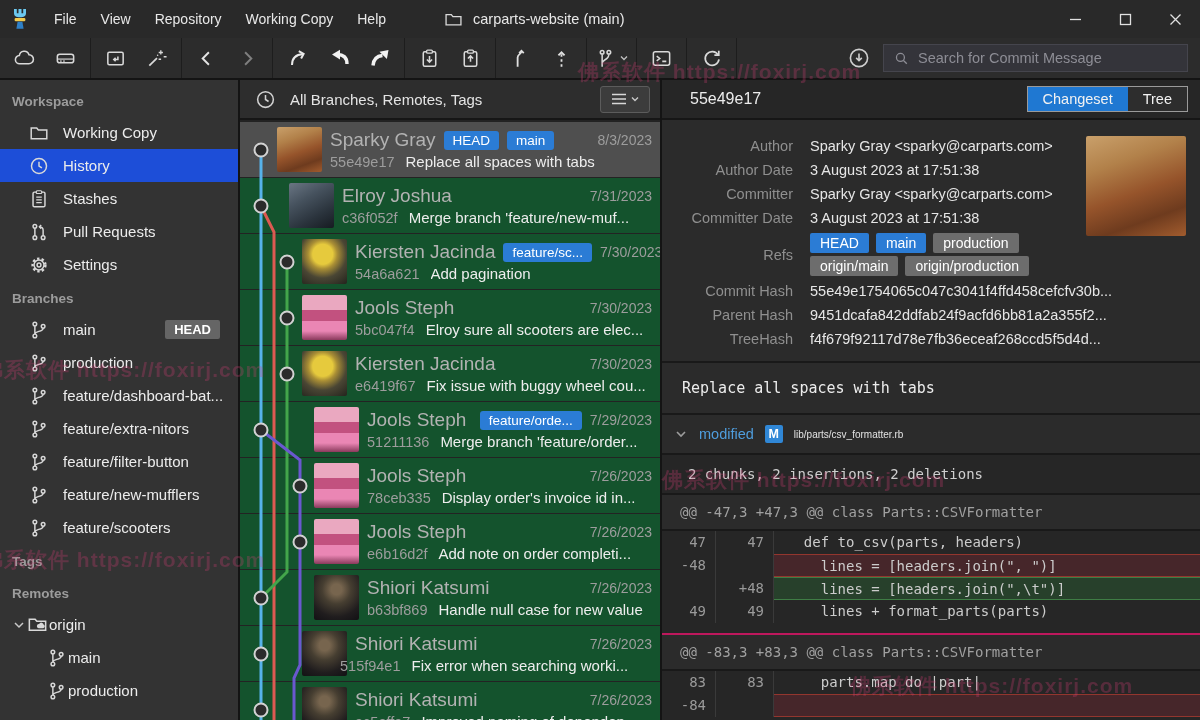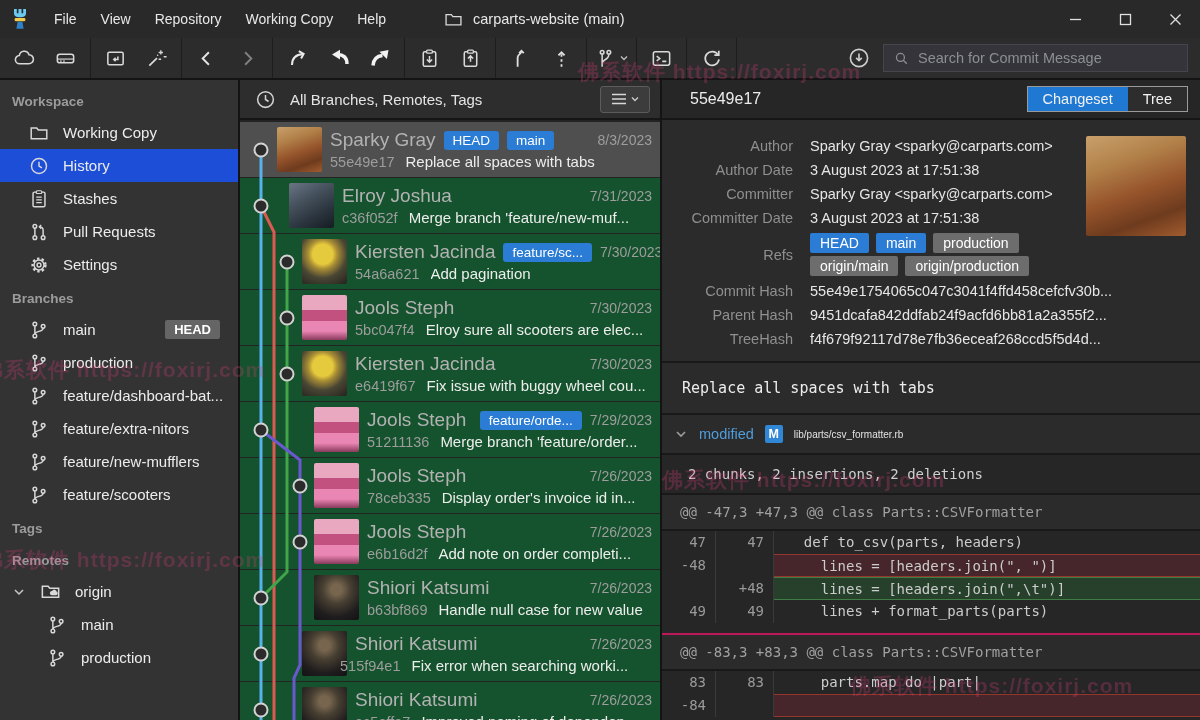--- a/index.html
+++ b/index.html
@@ -27,21 +27,21 @@
 
   
   .main { display:flex; height:640px; }
 
   
   .sidebar { width:240px; background:#333333; border-right:2px solid #141414; padding-top:4px; font-size:15px; position:relative; overflow:hidden; flex:none; }
   .side-header { padding:10px 12px 7px; color:#9c9c9c; font-weight:bold; font-size:13.5px; }
   .side-item { display:flex; align-items:center; gap:13px; padding:7px 10px 7px 28px; color:#ececec; height:33px; }
   .side-item.selected { background:#1d4ed8; }
   .side-badge { margin-left:auto; margin-right:8px; background:#656565; color:#fff; font-size:13px; font-weight:bold; padding:2px 9px; border-radius:2px; }
-  .remote-row { display:flex; align-items:center; gap:13px; padding:7px 10px 7px 12px; height:33px; color:#ececec; }
+  .remote-row { display:flex; align-items:center; gap:0; padding:7px 10px 7px 12px; height:33px; color:#ececec; }
   .remote-child { padding-left:46px; }
 
   
   .list { width:422px; background:#232323; border-right:2px solid #141414; position:relative; flex:none; overflow:hidden; }
   .list-header { height:40px; background:#2d2d2d; border-bottom:2px solid #161616; display:flex; align-items:center; gap:13px; padding:0 10px 0 14px; font-size:15px; color:#e4e4e4; }
   .filter-btn { margin-left:auto; width:50px; height:27px; background:#3c3c3c; border:1px solid #5c5c5c; border-radius:3px; display:flex; align-items:center; justify-content:center; gap:3px; }
   .rows { position:absolute; top:42px; left:0; right:0; bottom:0; }
   .commit { height:55px; margin-bottom:1px; background:#14532d; position:relative; }
   .commit.selected { background:#4f4f4f; }
   .avatar { position:absolute; top:5px; width:45px; height:45px; border-radius:2px; }
@@ -376,20 +376,31 @@
           <span data-name="branch-icon">
             <svg class="ic" width="22" height="22" viewBox="0 0 24 24">
               <circle cx="7.5" cy="5.5" r="2" fill="none" stroke="#d9d9d9" stroke-width="1.6"></circle>
               <circle cx="7.5" cy="18.5" r="2" fill="none" stroke="#d9d9d9" stroke-width="1.6"></circle>
               <circle cx="16.5" cy="8" r="2" fill="none" stroke="#d9d9d9" stroke-width="1.6"></circle>
               <path d="M7.5 7.5v9M16.5 10c0 4.5-9 2.5-9 6.5" fill="none" stroke="#d9d9d9" stroke-width="1.6"></path>
             </svg>
           </span>
           <span data-name="branch-label">feature/extra-nitors</span>
         </div>
+        <div class="side-item" data-name="branch-item-feature-filter-button">
+          <span data-name="branch-icon">
+            <svg class="ic" width="22" height="22" viewBox="0 0 24 24">
+              <circle cx="7.5" cy="5.5" r="2" fill="none" stroke="#d9d9d9" stroke-width="1.6"></circle>
+              <circle cx="7.5" cy="18.5" r="2" fill="none" stroke="#d9d9d9" stroke-width="1.6"></circle>
+              <circle cx="16.5" cy="8" r="2" fill="none" stroke="#d9d9d9" stroke-width="1.6"></circle>
+              <path d="M7.5 7.5v9M16.5 10c0 4.5-9 2.5-9 6.5" fill="none" stroke="#d9d9d9" stroke-width="1.6"></path>
+            </svg>
+          </span>
+          <span data-name="branch-label">feature/filter-button</span>
+        </div>
         <div class="side-item" data-name="branch-item-feature-new-mufflers">
           <span data-name="branch-icon">
             <svg class="ic" width="22" height="22" viewBox="0 0 24 24">
               <circle cx="7.5" cy="5.5" r="2" fill="none" stroke="#d9d9d9" stroke-width="1.6"></circle>
               <circle cx="7.5" cy="18.5" r="2" fill="none" stroke="#d9d9d9" stroke-width="1.6"></circle>
               <circle cx="16.5" cy="8" r="2" fill="none" stroke="#d9d9d9" stroke-width="1.6"></circle>
               <path d="M7.5 7.5v9M16.5 10c0 4.5-9 2.5-9 6.5" fill="none" stroke="#d9d9d9" stroke-width="1.6"></path>
             </svg>
           </span>
           <span data-name="branch-label">feature/new-mufflers</span>

